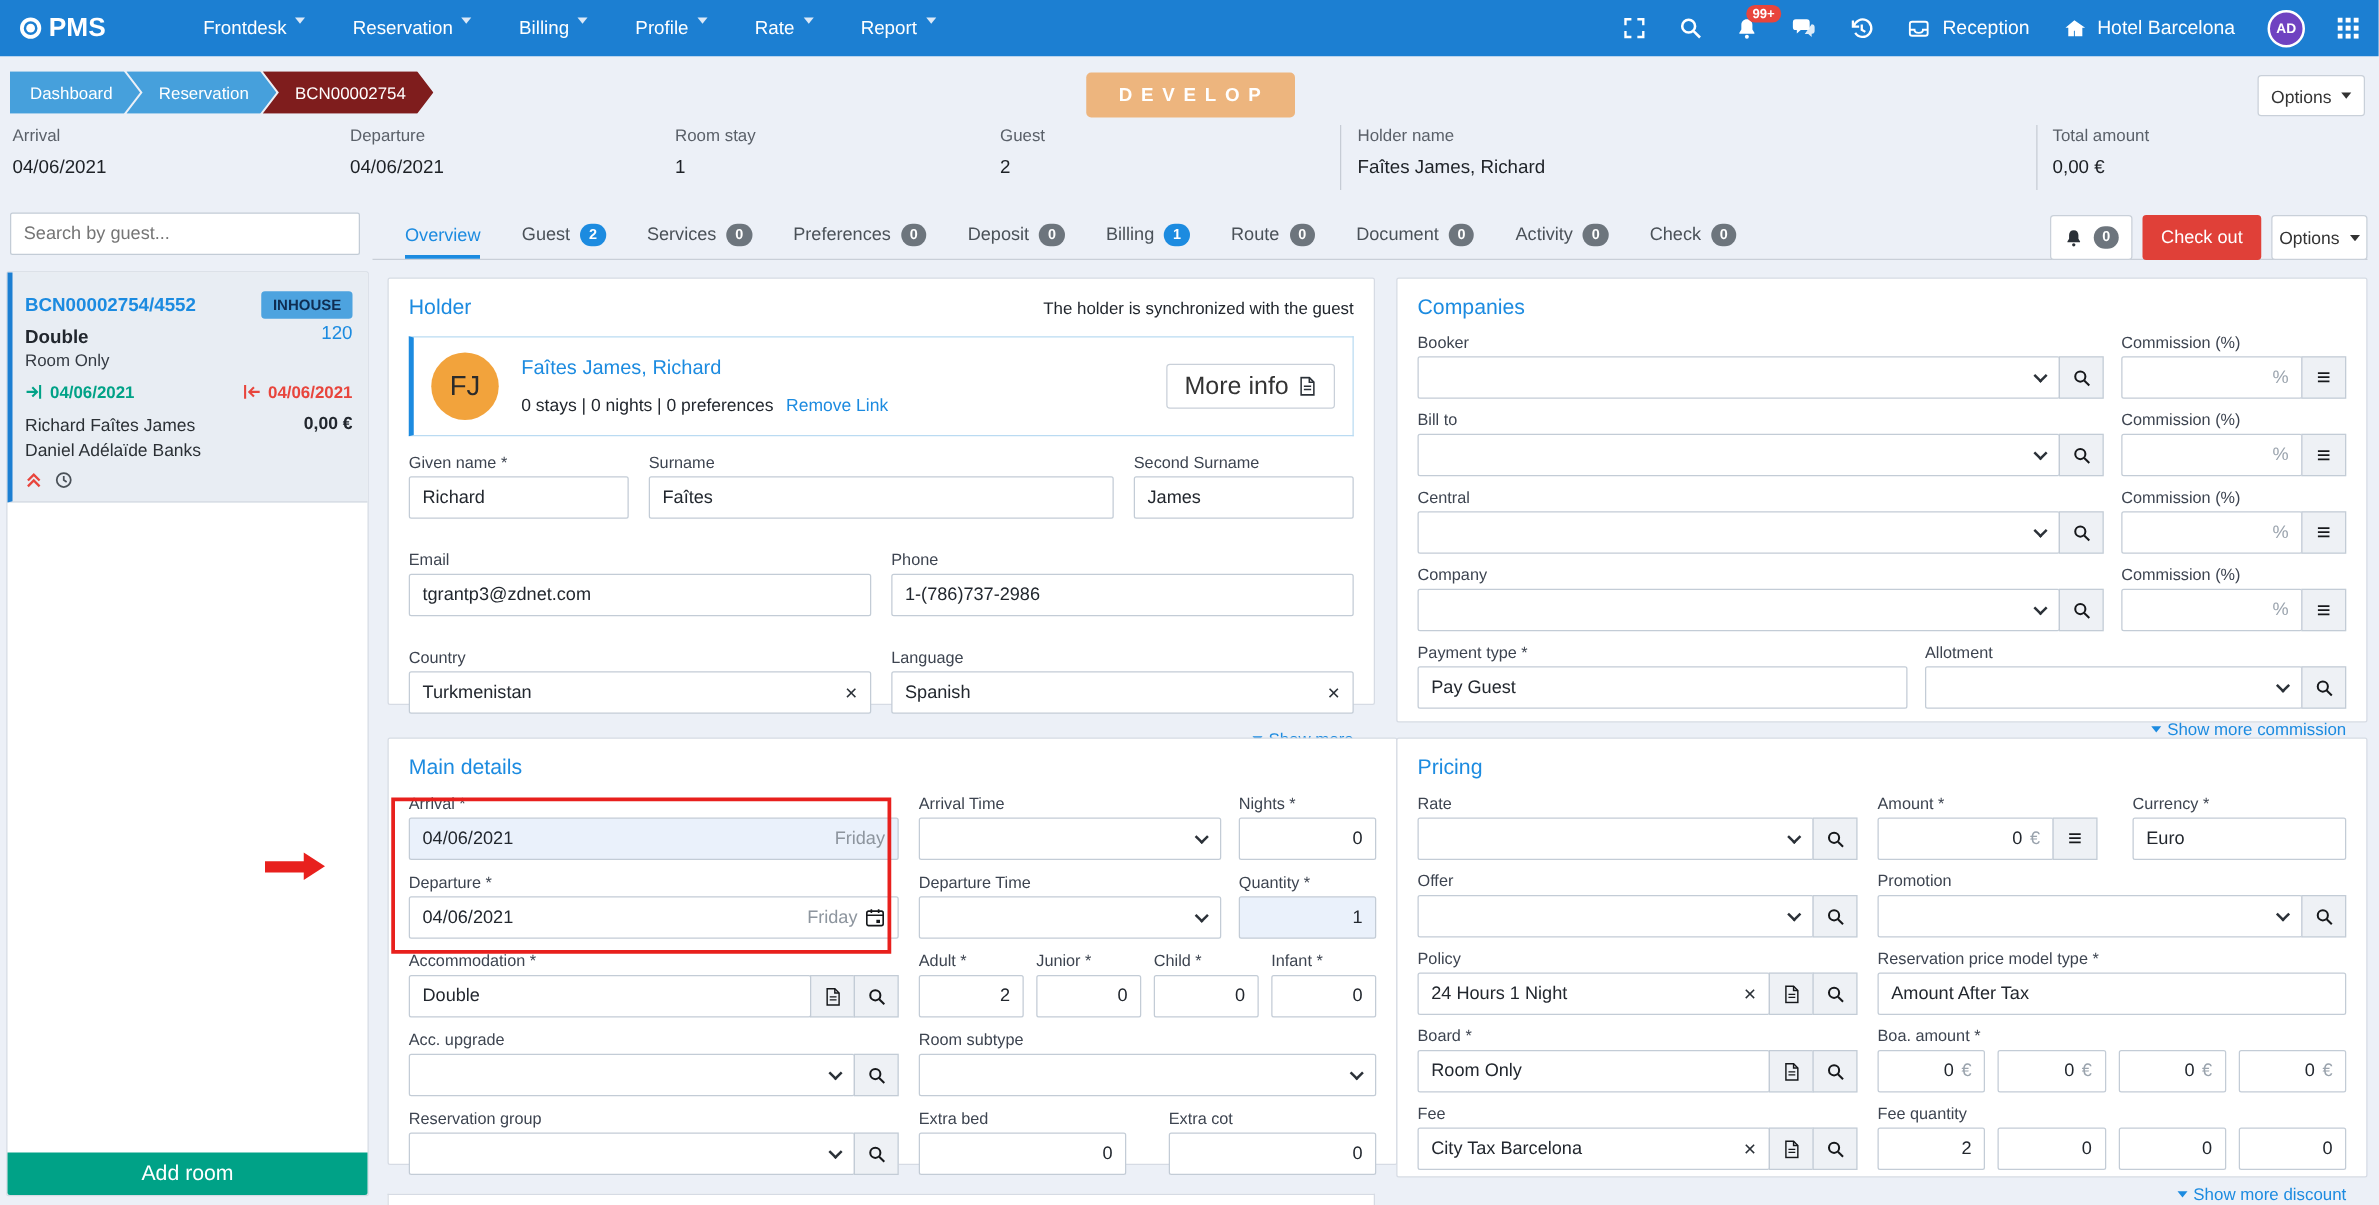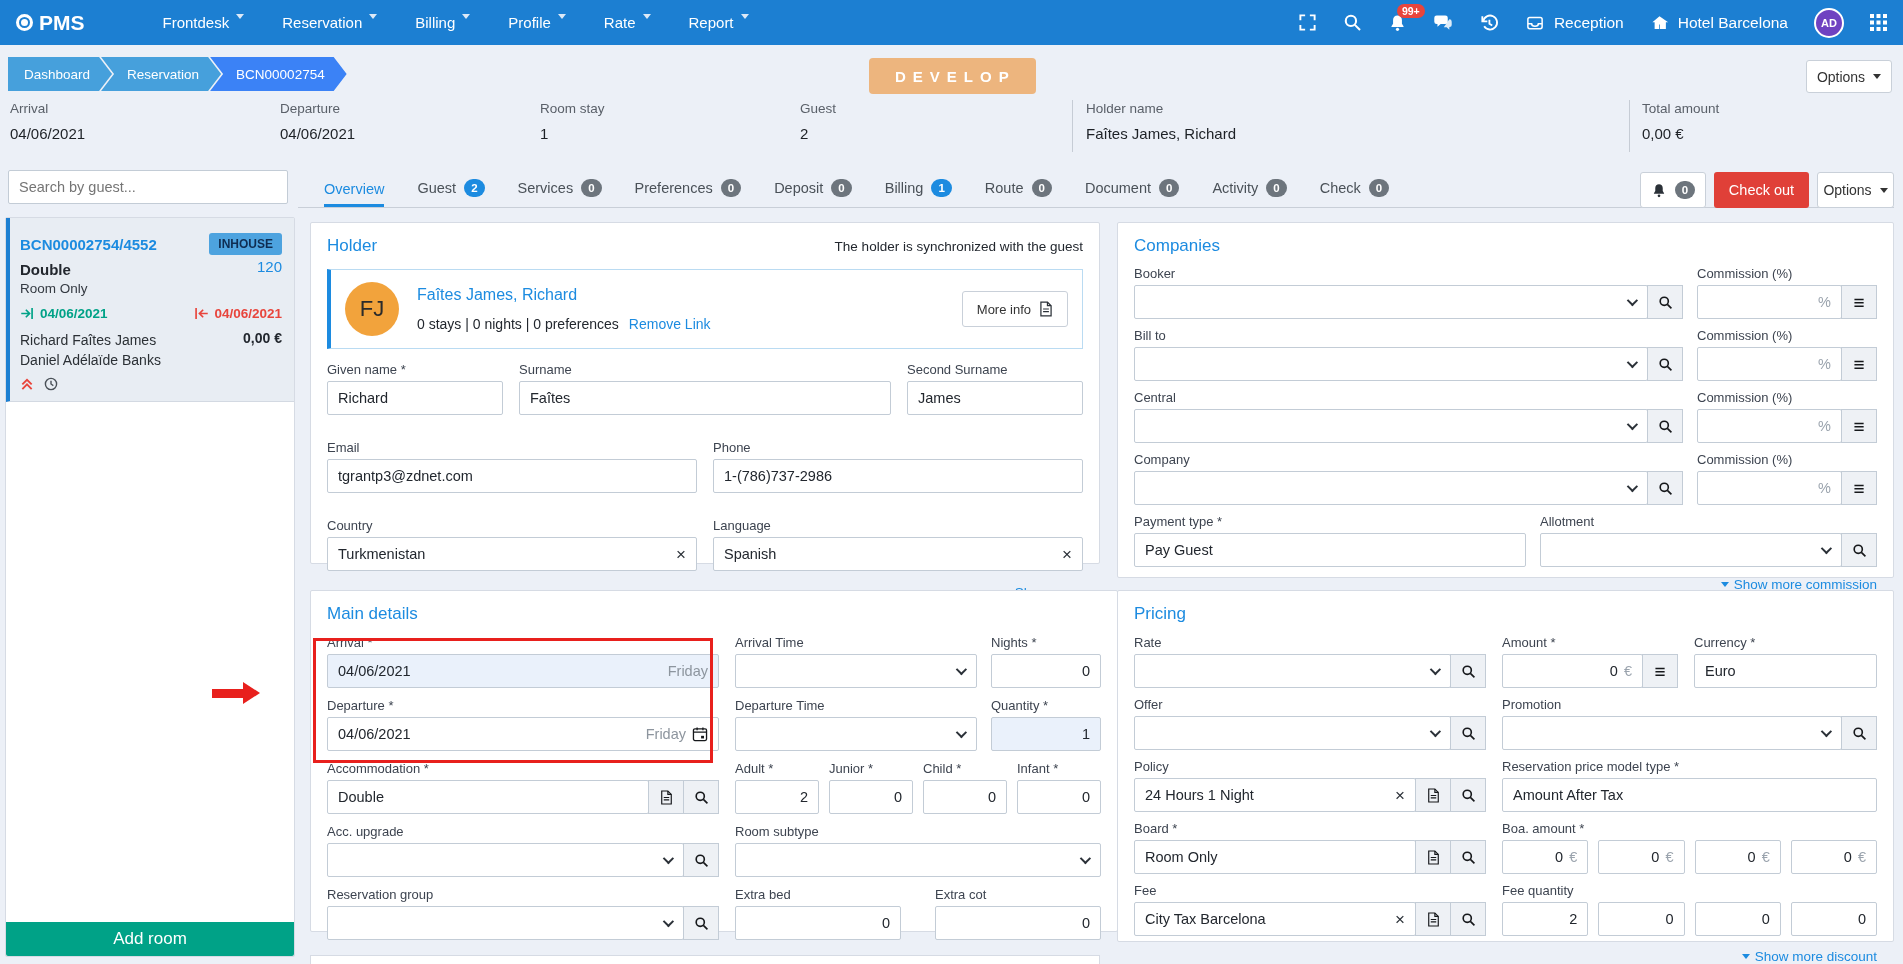--- a/index.html
+++ b/index.html
@@ -27,21 +27,21 @@
   .avatar { width:30px; height:30px; border-radius:50%; background:#6f42c1; border:2px solid #fff;
     display:flex; align-items:center; justify-content:center; font-size:11px; font-weight:bold; }
 
   
   .crumbs { position:absolute; left:8px; top:57px; display:flex; }
   .crumb { height:34px; display:flex; align-items:center; padding:0 22px 0 26px; color:#fff;
     font-size:13.5px; background:#46a0dc; margin-left:-11px;
     clip-path:polygon(0 0, calc(100% - 13px) 0, 100% 50%, calc(100% - 13px) 100%, 0 100%, 13px 50%); }
   .crumb.first { margin-left:0; padding-left:16px;
     clip-path:polygon(0 0, calc(100% - 13px) 0, 100% 50%, calc(100% - 13px) 100%, 0 100%); }
-  .crumb.active { background:#3b82f6; }
+  .crumb.active { background:#7f1d1d; }
   .develop { position:absolute; left:869px; top:58px; height:36px; padding:0 20px 0 26px;
     background:#edb57e; color:#fff; font-weight:bold; font-size:15px; letter-spacing:7px;
     display:flex; align-items:center; border-radius:4px; }
 
   .wbtn { background:#fff; border:1px solid #c9d0d9; border-radius:3px; font-size:14px; color:#333;
     display:flex; align-items:center; justify-content:center; gap:8px; cursor:pointer; }
   .caret-d { width:0; height:0; border-left:4.5px solid transparent; border-right:4.5px solid transparent; border-top:5px solid #333; }
   .optbtn-top { position:absolute; left:1806px; top:60px; width:86px; height:33px; }
 
   
@@ -118,42 +118,42 @@
   .linkrow { text-align:right; margin-top:6px; }
   .frow { margin-bottom:10px; }
 
   
   .guestcard { border:1px solid #badbf2; border-left:4px solid #1c8be0; padding:12px 14px;
     display:flex; align-items:center; gap:18px; margin-bottom:13px; }
   .gavatar { width:54px; height:54px; border-radius:50%; background:#f2a33c; color:#2b2b2b;
     display:flex; align-items:center; justify-content:center; font-size:22px; }
   .gname { color:#1c8be0; font-size:16px; }
   .gstats { display:flex; gap:10px; align-items:center; font-size:14px; margin-top:12px; }
-  .moreinfo { margin-left:auto; height:36px; padding:12px 14px; font-size:13px; }
+  .moreinfo { margin-left:auto; height:36px; padding:12px 14px; font-size:20px; }
   .hrow1 { display:grid; grid-template-columns:176px 1fr 176px; gap:16px; }
   .hrow2 { display:grid; grid-template-columns:1fr 1fr; gap:16px;margin-top:25px; }
 
   
   .crow { display:grid; grid-template-columns:1fr 180px; gap:14px; margin-bottom:9px; }
   .crow-pay { display:grid; grid-template-columns:392px 1fr; gap:14px; margin-bottom:4px; }
 
   
   .mdgrid { display:grid; grid-template-columns:392px 1fr; gap:16px; position:relative; }
   .md-right2 { display:grid; grid-template-columns:1fr 110px; gap:14px; }
   .md-right4 { display:grid; grid-template-columns:repeat(4,1fr); gap:10px; }
   .md-right2w { display:grid; grid-template-columns:1fr 1fr; gap:34px; }
   .redbox { position:absolute; left:2px; top:47px; width:400px; height:125px;
     border:3px solid #e8201d; z-index:5; pointer-events:none; }
   .redarrow-shaft { position:absolute; left:212px; top:689px; width:32px; height:9px; background:#e8201d; z-index:6; }
   .redarrow-head { position:absolute; left:243px; top:682px; width:0; height:0; z-index:6;
     border-left:17px solid #e8201d; border-top:11.5px solid transparent; border-bottom:11.5px solid transparent; }
 
   
   .prow { display:grid; grid-template-columns:352px 1fr; gap:16px; margin-bottom:9px; }
-  .pr-amtcur { display:grid; grid-template-columns:176px 1fr; gap:16px; }
+  .pr-amtcur { display:grid; grid-template-columns:176px 1fr; gap:28px; }
   .pr-4 { display:grid; grid-template-columns:repeat(4,1fr); gap:10px; }
 </style>
 </head>
 <body>
 
 <div class="navbar">
   <div class="nav-left">
     <span class="brand">
       <span class="logo-ic"></span>
       <span>PMS</span>

